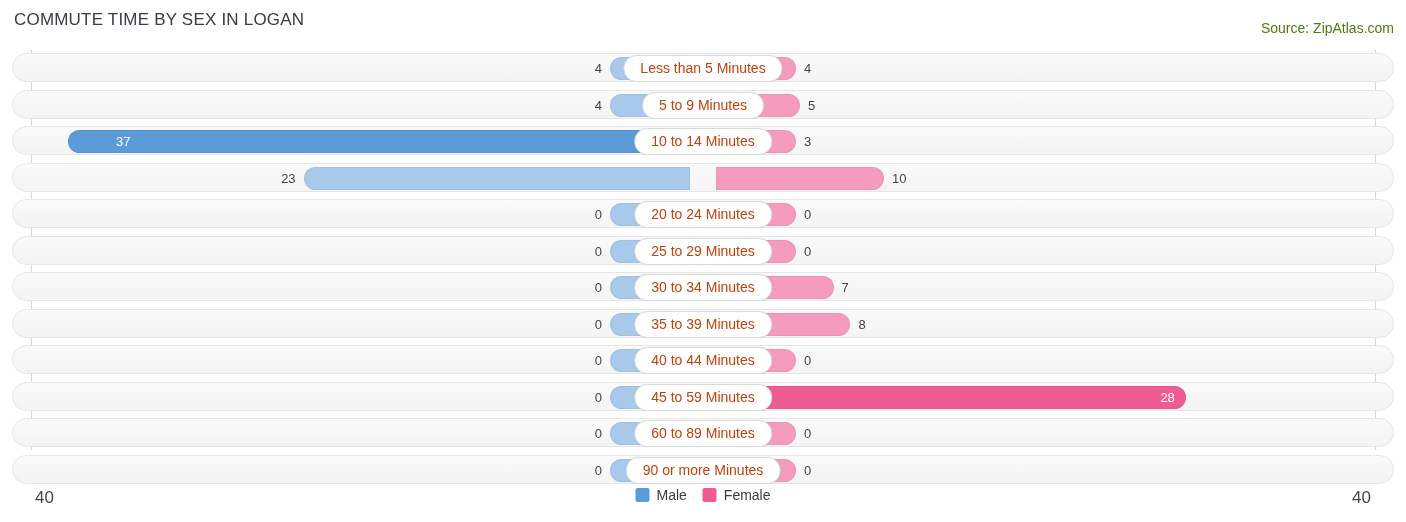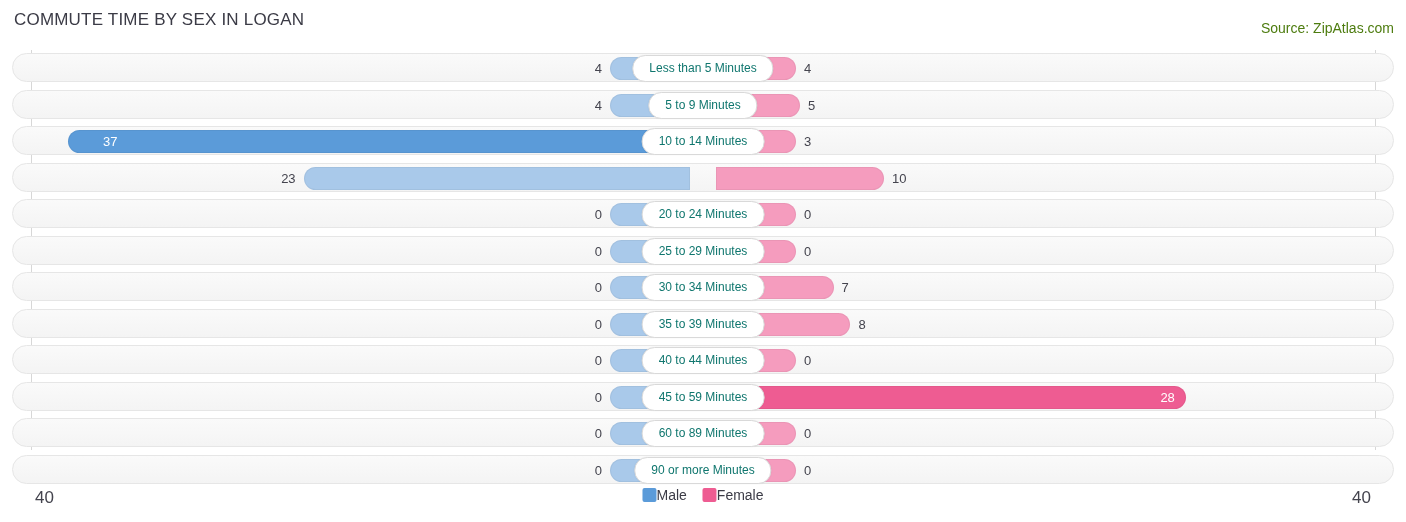--- a/index.html
+++ b/index.html
@@ -68,38 +68,38 @@
   }
   .val.inside{color:#ffffff;}
 
   .cat-pill{
     position:absolute;top:1px;left:50%;transform:translateX(-50%);
     height:25px;line-height:25px;
     padding:0 16px;
     background:#ffffff;
     border:1px solid #d9d9d9;
     border-radius:13px;
-    font-size:12px;color:#0f766e;
+    font-size:14px;color:#c2410c;
     white-space:nowrap;
     box-shadow:0 0 2px rgba(0,0,0,.05);
   }
 
   
   .axis-label{
     position:absolute;top:488px;font-size:17px;color:#44444e;
   }
   .axis-left{left:35px;}
   .axis-right{right:35px;}
 
   .legend{
     position:absolute;top:487px;left:50%;transform:translateX(-50%);
     display:flex;align-items:center;gap:16px;
     font-size:14px;color:#3b3b46;white-space:nowrap;
   }
-  .legend .item{display:flex;align-items:center;}
+  .legend .item{display:flex;align-items:center;gap:7px;}
   .swatch{width:14px;height:14px;border-radius:2px;display:inline-block;}
 </style>
 </head>
 <body>
 
 <div id="chart-root">
 
   <div class="title">COMMUTE TIME BY SEX IN LOGAN</div>
   <div class="source">Source: ZipAtlas.com</div>
 
@@ -115,21 +115,21 @@
       </div>
       <div class="row" style="top: 39.5px;">
         <div class="bar male" style="width: 80px;"></div>
         <div class="val" style="right: 791px;">4</div>
         <div class="bar female" style="width: 84px;"></div>
         <div class="val" style="left: 795px;">5</div>
         <div class="cat-pill">5 to 9 Minutes</div>
       </div>
       <div class="row" style="top: 76px;">
         <div class="bar male hi" style="width: 621.6px;"></div>
-        <div class="val inside" style="left: 90px;">37</div>
+        <div class="val inside" style="left: 103px;">37</div>
         <div class="bar female" style="width: 80px;"></div>
         <div class="val" style="left: 791px;">3</div>
         <div class="cat-pill">10 to 14 Minutes</div>
       </div>
       <div class="row" style="top: 112.5px;">
         <div class="bar male" style="width: 386.4px;"></div>
         <div class="val" style="right: 1097.4px; text-align: right;">23</div>
         <div class="bar female" style="width: 168px;"></div>
         <div class="val" style="left: 879px;">10</div>
       </div>

